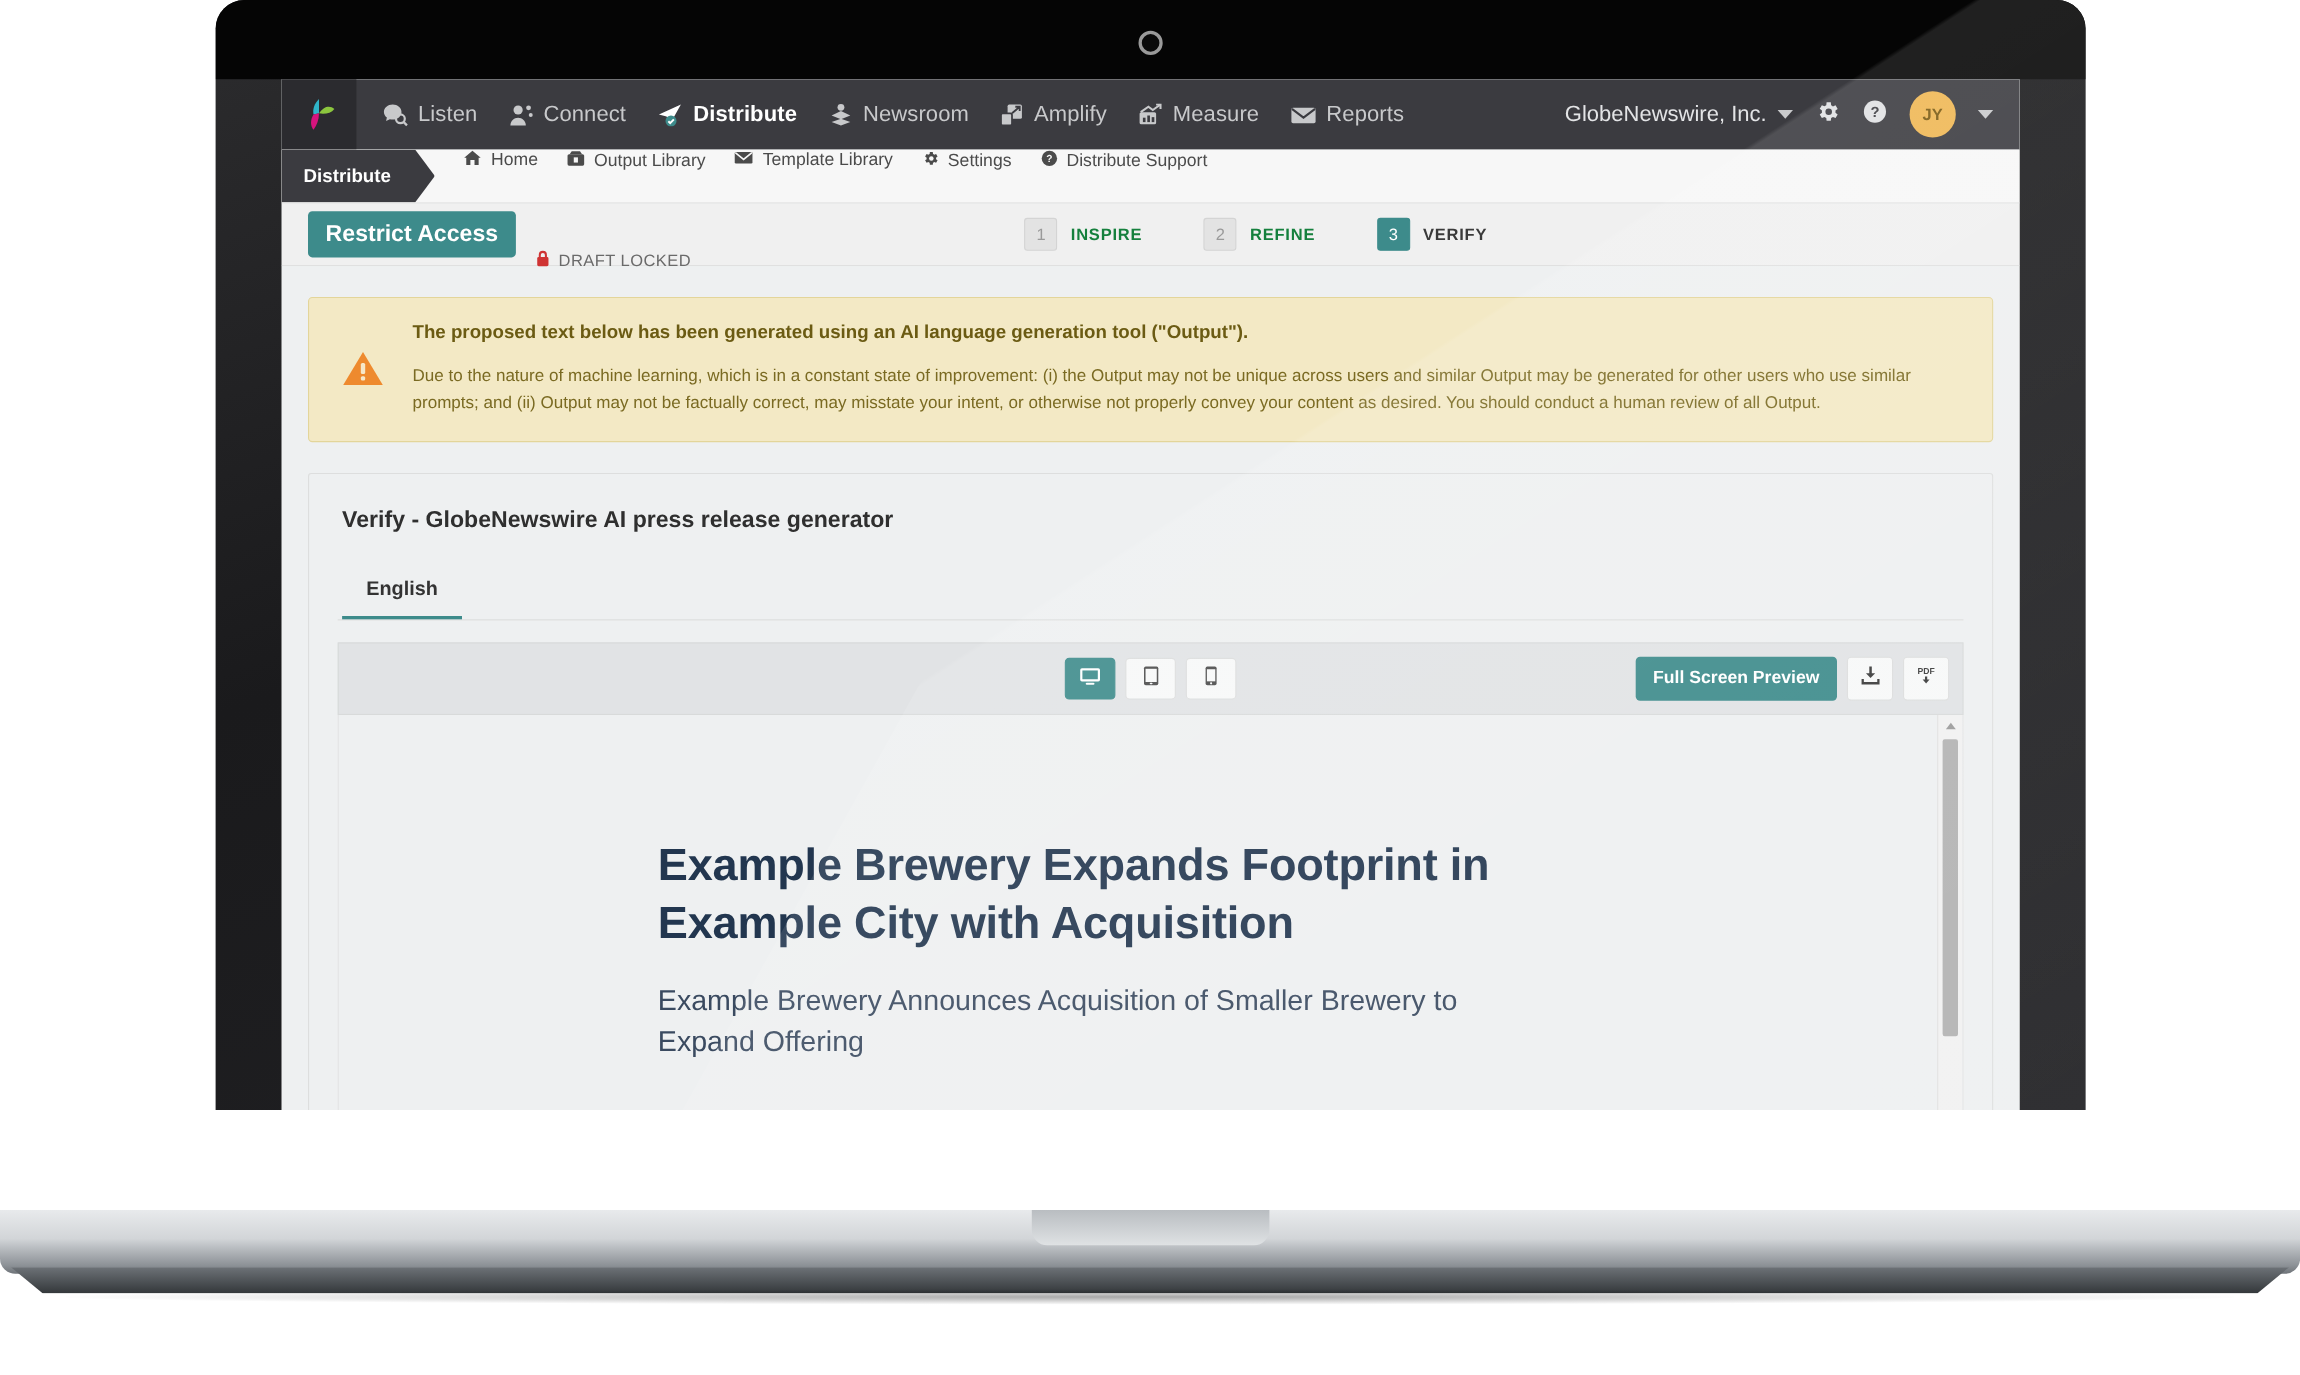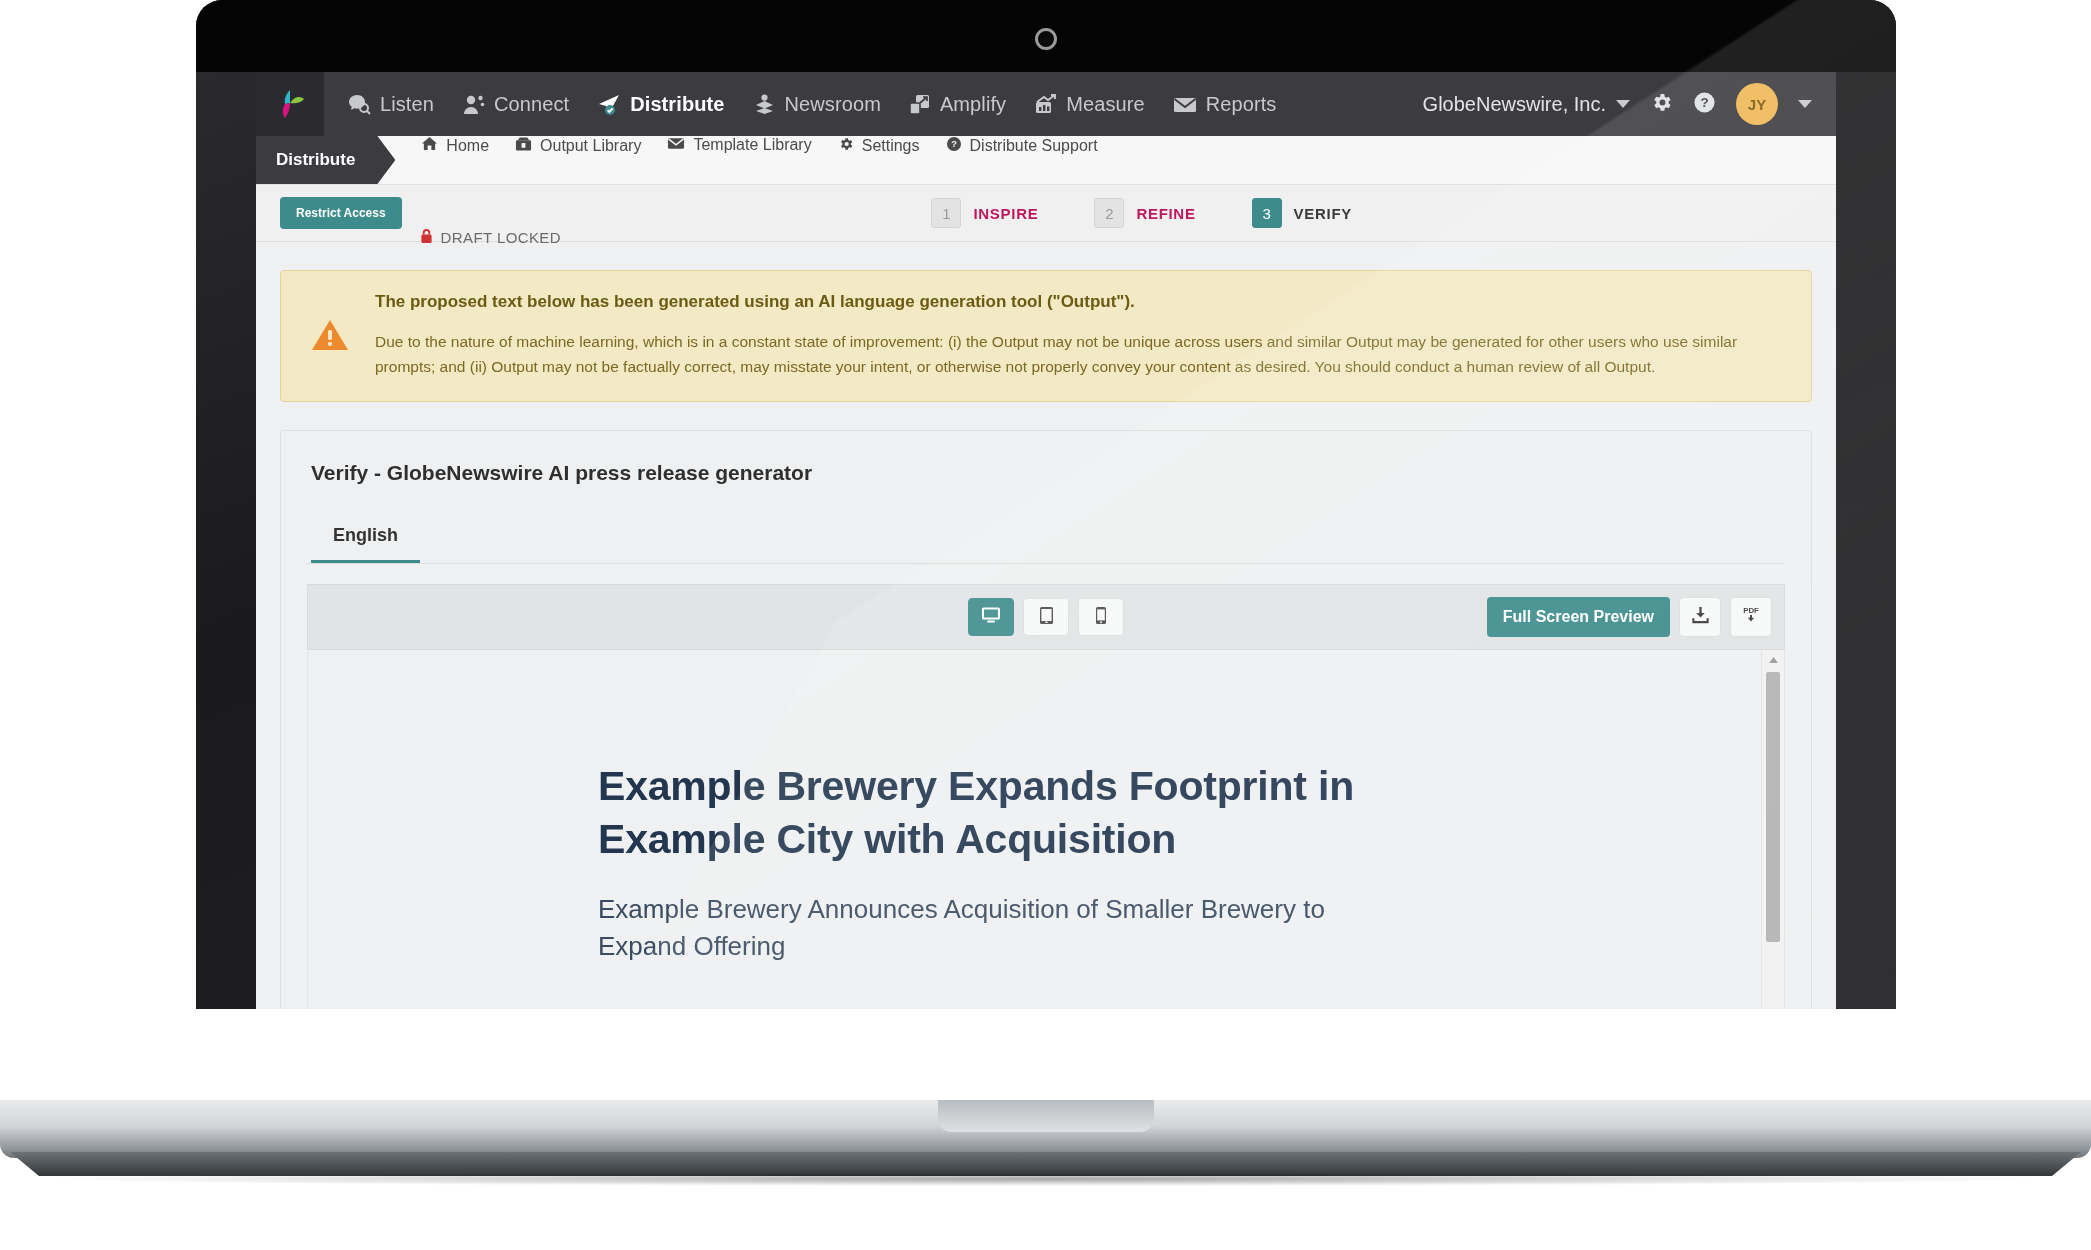--- a/index.html
+++ b/index.html
@@ -67,27 +67,27 @@
     background:#3b3b40;color:#ffffff;font-size:17px;font-weight:bold;
     display:flex;align-items:center;padding:0 26px 0 20px;
     clip-path:polygon(0 0,calc(100% - 18px) 0,100% 50%,calc(100% - 18px) 100%,0 100%);
     padding-right:40px;
   }
   .subnav-links{display:flex;align-items:flex-start;gap:26px;padding-left:26px;}
   .subnav-link{display:flex;align-items:center;gap:8px;color:#4b4b4b;font-size:16px;cursor:pointer;}
 
   
   .stepbar{height:56px;background:#f0f0f0;display:flex;align-items:center;padding:0 24px;border-bottom:1px solid #dedede;}
-  .btn-restrict{background:#3d8b8b;color:#fff;font-size:12px;font-weight:bold;border:none;border-radius:4px;padding:9px 16px;cursor:pointer;}
+  .btn-restrict{background:#3d8b8b;color:#fff;font-size:21px;font-weight:bold;border:none;border-radius:4px;padding:9px 16px;cursor:pointer;}
   .draft-locked{display:flex;align-items:center;gap:8px;margin-left:18px;color:#6a6a6a;font-size:15px;letter-spacing:.4px;margin-top:48px;}
   .steps{margin-left:auto;display:flex;align-items:center;gap:56px;padding-right:460px;}
   .step{display:flex;align-items:center;gap:12px;cursor:pointer;}
   .step-num{width:28px;height:28px;border-radius:3px;background:#e3e3e3;color:#9a9a9a;
     display:flex;align-items:center;justify-content:center;font-size:15px;border:1px solid #d4d4d4;}
-  .step-label{color:#be185d;font-size:15px;letter-spacing:.7px;font-weight:bold;}
+  .step-label{color:#15803d;font-size:15px;letter-spacing:.7px;font-weight:bold;}
   .step.active .step-num{background:#3d8b8b;color:#fff;border-color:#3d8b8b;}
   .step.active .step-label{color:#3a3a3a;}
 
   
   .content{padding:28px 24px 0 24px;background:#eef0f1;min-height:700px;}
   .alert{
     background:#f3e9c5;border:1px solid #e3d59a;border-radius:4px;
     padding:20px 26px 22px 26px;display:flex;gap:22px;position:relative;
   }
   .alert-icon{flex:0 0 auto;width:46px;display:flex;align-items:center;justify-content:center;}

